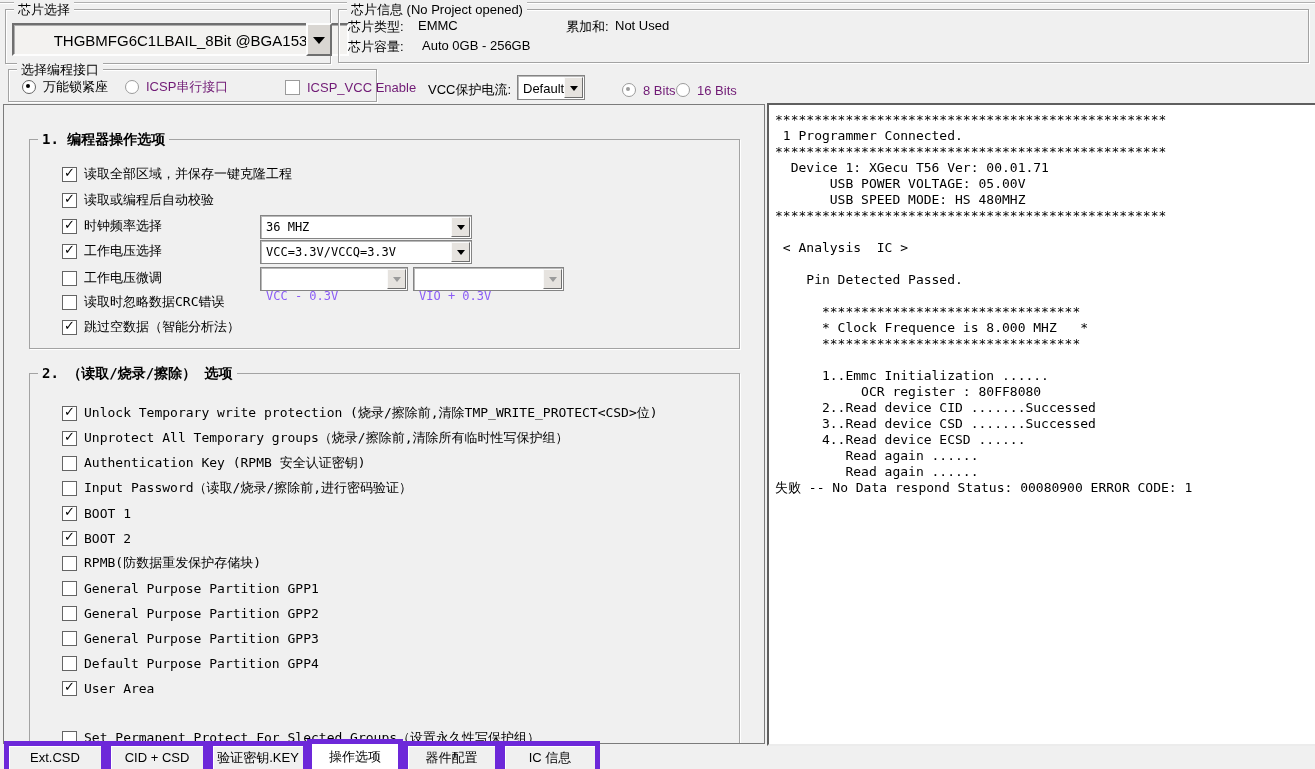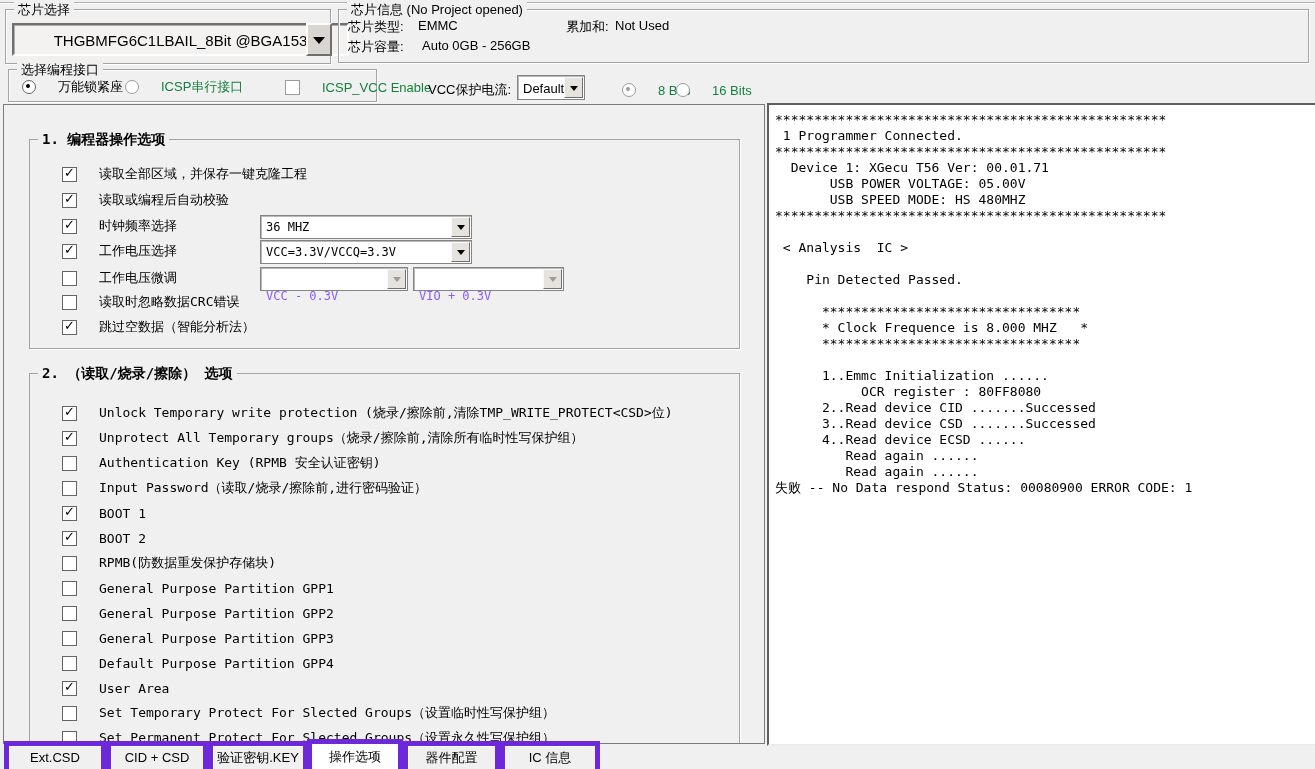--- a/index.html
+++ b/index.html
@@ -39,23 +39,23 @@
   
   .cb{position:relative;display:inline-block;width:13px;height:13px;background:#fff;
     border:1px solid #646464;flex:none;}
   .cb.checked::after{content:"\2713";position:absolute;left:1px;top:-3px;font-size:13px;font-weight:bold;color:#000;}
   .cb.disabled{border-color:#9b9b9b;}
   .radio{position:relative;display:inline-block;width:12px;height:12px;background:#fff;
     border:1px solid #646464;border-radius:50%;flex:none;}
   .radio.selected::after{content:"";position:absolute;left:3px;top:3px;width:4px;height:4px;border-radius:50%;background:#000;}
   .radio.disabled{border-color:#9b9b9b;}
   .radio.disabled.selected::after{background:#9b9b9b;}
-  .gray{color:#15803d;}
-
-  .rowline{position:absolute;display:flex;align-items:center;gap:22px;height:18px;white-space:nowrap;}
+  .gray{color:#701a75;}
+
+  .rowline{position:absolute;display:flex;align-items:center;gap:7px;height:18px;white-space:nowrap;}
   .moline{font-family:"DejaVu Sans Mono","DejaVu Sans",monospace;font-size:13px;}
 
   
   .panel{position:absolute;left:3px;top:104px;width:752px;height:638px;background:#f0f0f0;
     border:1px solid #7b7b7b;overflow:hidden;padding-left:8px;}
   .panel .grp{box-shadow:1px 1px 0 #ffffff;}
 
   
   .log{position:absolute;left:767px;top:103px;width:548px;height:639px;background:#ffffff;
     border:2px solid;border-color:#5f5f5f #ececec #ececec #5f5f5f;overflow:hidden;}
@@ -217,24 +217,20 @@
       <span class="lbl moline">General Purpose Partition GPP3</span>
     </div>
     <div class="rowline" style="left:32px;top:280px;">
       <span class="cb"></span>
       <span class="lbl moline">Default Purpose Partition GPP4</span>
     </div>
     <div class="rowline" style="left:32px;top:305px;">
       <span class="cb checked"></span>
       <span class="lbl moline">User Area</span>
     </div>
-    <div class="rowline" style="left:32px;top:330px;">
-      <span class="cb"></span>
-      <span class="lbl moline">Set Temporary Protect For Slected Groups（设置临时性写保护组）</span>
-    </div>
     <div class="rowline" style="left:32px;top:355px;">
       <span class="cb"></span>
       <span class="lbl moline">Set Permanent Protect For Slected Groups（设置永久性写保护组）</span>
     </div>
   </div>
 </div>
 
 <div class="log">
   <pre>**************************************************
  1 Programmer Connected.

